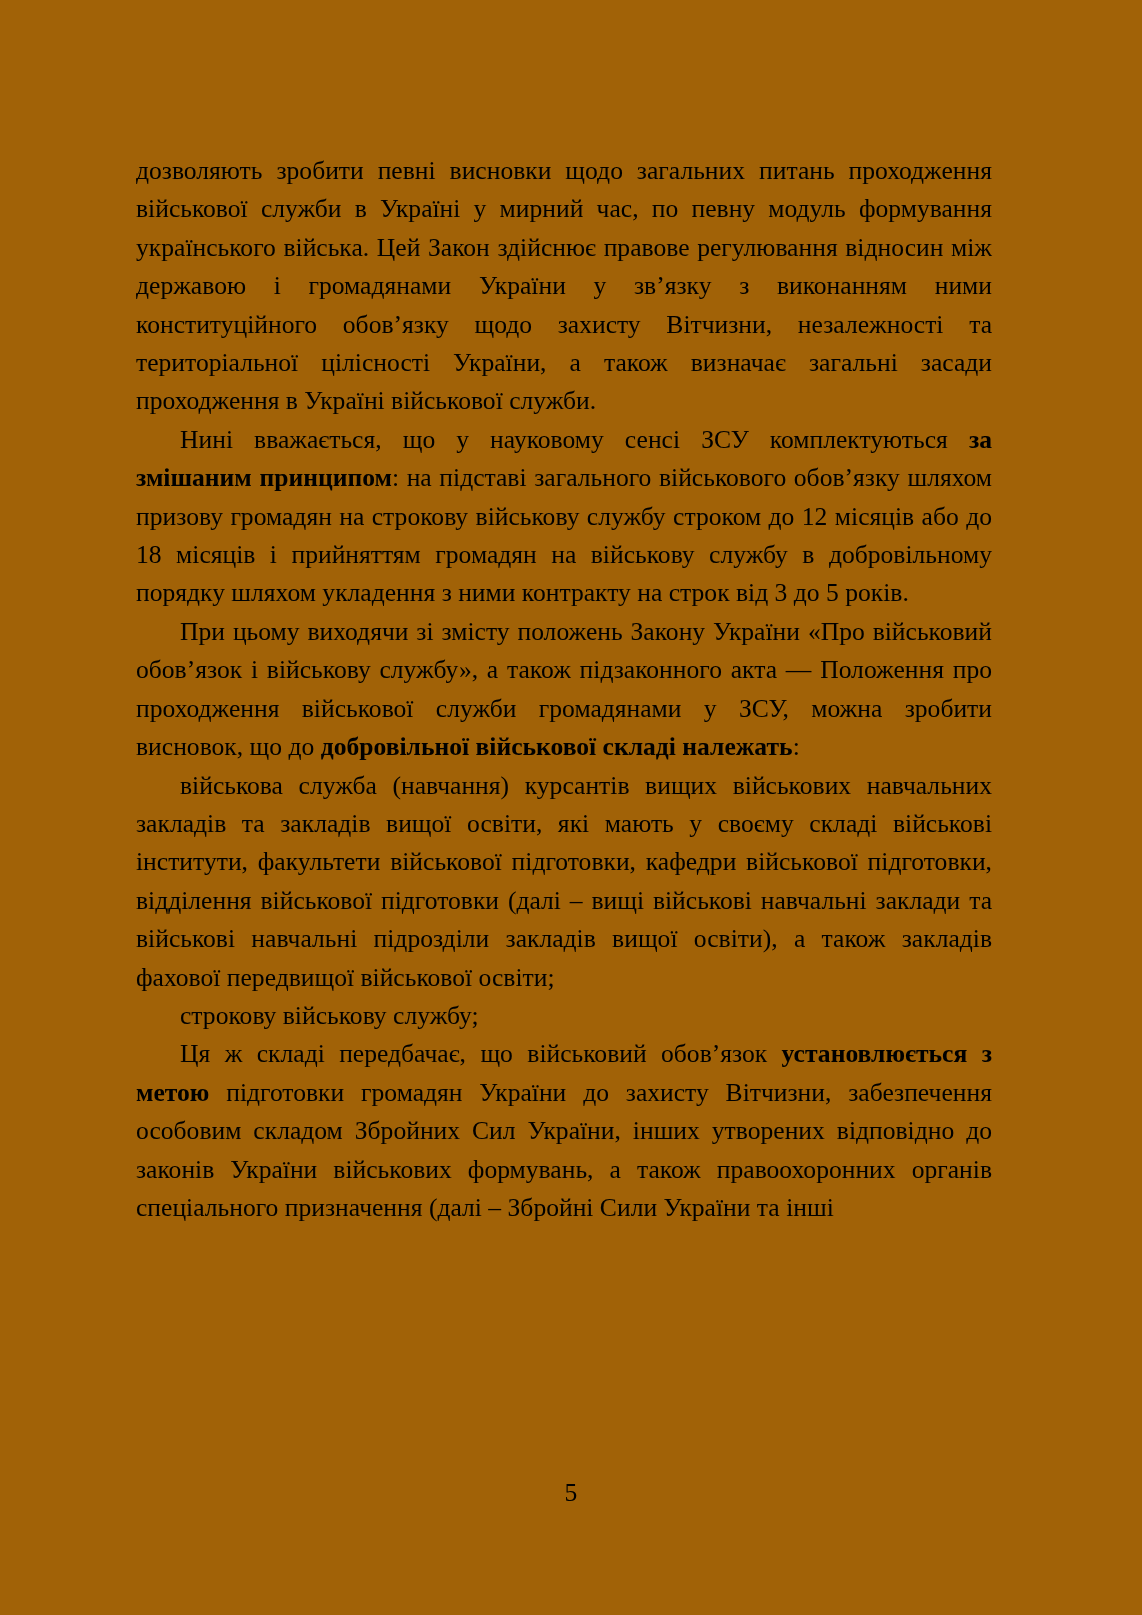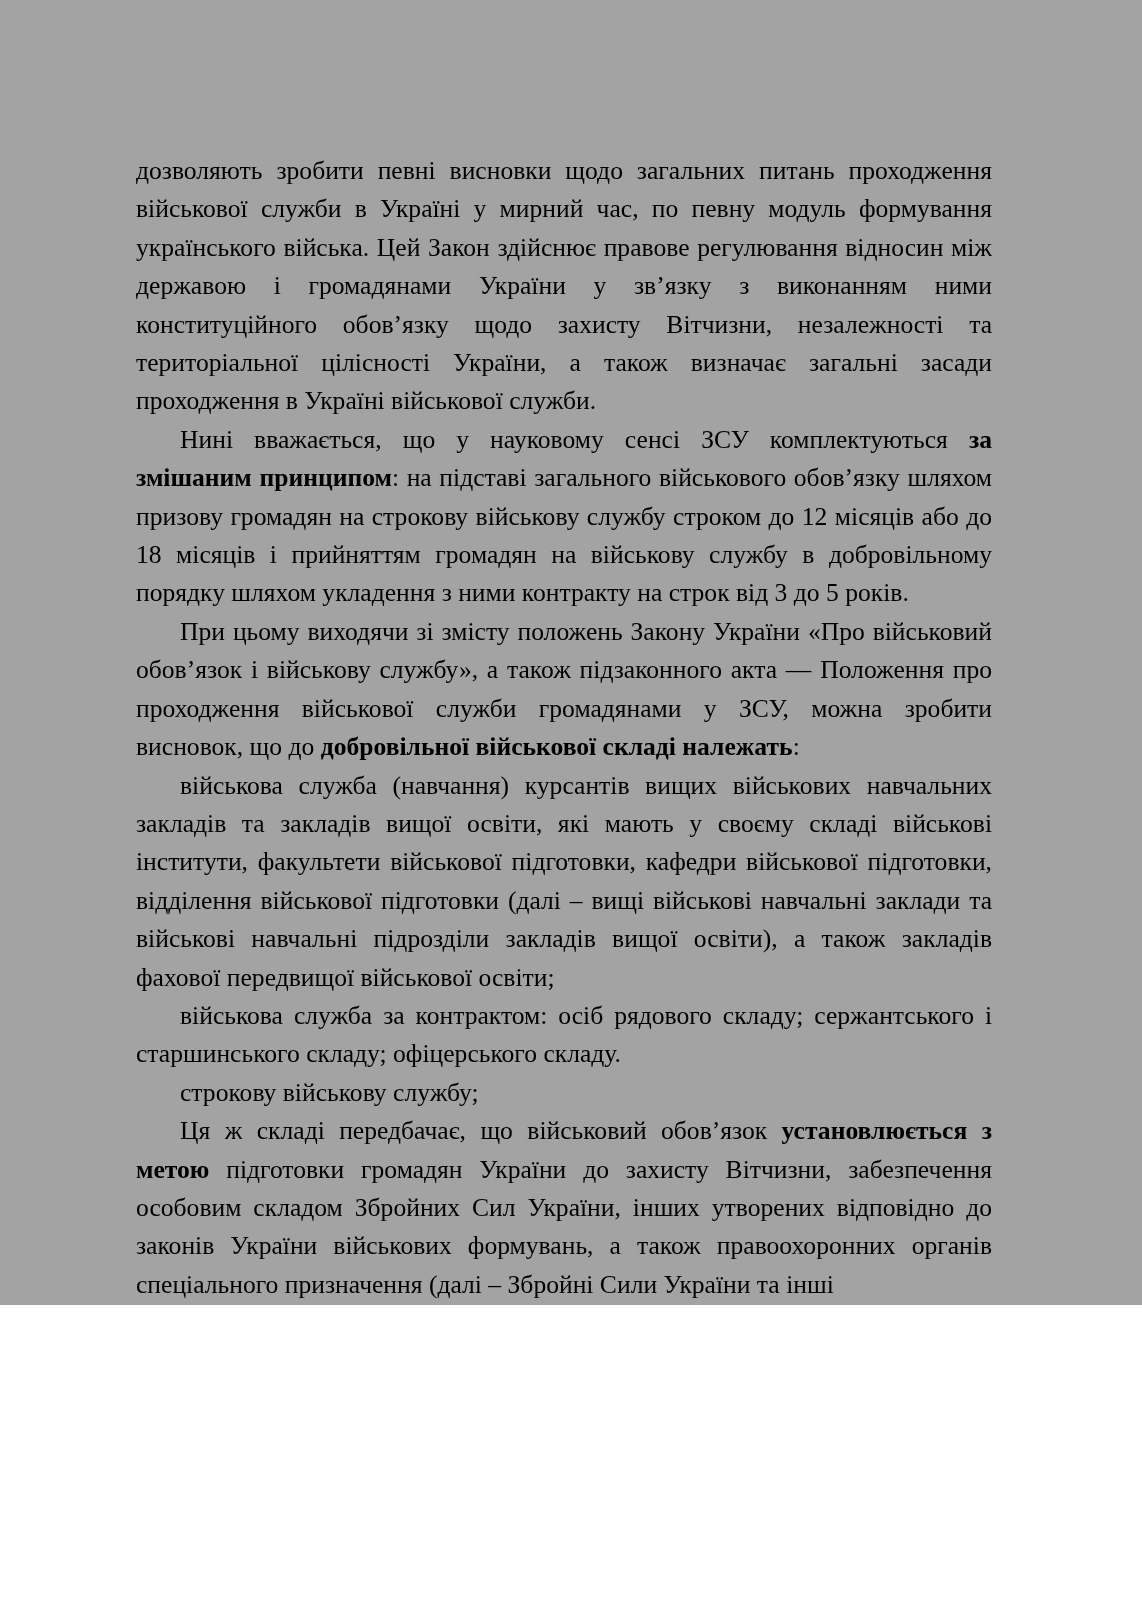--- a/index.html
+++ b/index.html
@@ -8,23 +8,23 @@
     padding: 0;
     background: #ffffff;
   }
   body {
     font-family: "Liberation Serif", "DejaVu Serif", serif;
     color: #000000;
   }
   .page {
     position: relative;
     width: 1142px;
-    height: 1305px;
+    height: 1615px;
     margin: 0 auto;
-    background: #a3a3a3;
+    background: #a16207;
     box-sizing: border-box;
     overflow: hidden;
   }
   .text-column {
     position: absolute;
     left: 136px;
     top: 152px;
     width: 856px;
   }
   p.para {
@@ -61,20 +61,19 @@
 <body>
 
 <div class="page">
 
   <div class="text-column">
 
   <p class="para no-indent"><span>дозволяють зробити певні висновки щодо загальних питань проходження військової служби в Україні у мирний час, по певну модуль формування українського війська. Цей Закон здійснює правове регулювання відносин між державою і громадянами України у зв’язку з виконанням ними конституційного обов’язку щодо захисту Вітчизни, незалежності та територіальної цілісності України, а також визначає загальні засади проходження в Україні військової служби.</span></p>
       <p class="para"><span>Нині вважається, що у науковому сенсі ЗСУ комплектуються </span><b>за змішаним принципом</b><span>: на підставі загального військового обов’язку шляхом призову громадян на строкову військову службу строком до 12 місяців або до 18 місяців і прийняттям громадян на військову службу в добровільному порядку шляхом укладення з ними контракту на строк від 3 до 5 років.</span></p>
       <p class="para"><span>При цьому виходячи зі змісту положень Закону України «Про військовий обов’язок і військову службу», а також підзаконного акта — Положення про проходження військової служби громадянами у ЗСУ, можна зробити висновок, що до </span><b>добровільної військової складі належать</b><span>:</span></p>
       <p class="para"><span>військова служба (навчання) курсантів вищих військових навчальних закладів та закладів вищої освіти, які мають у своєму складі військові інститути, факультети військової підготовки, кафедри військової підготовки, відділення військової підготовки (далі – вищі військові навчальні заклади та військові навчальні підрозділи закладів вищої освіти), а також закладів фахової передвищої військової освіти;</span></p>
-      <p class="para"><span>військова служба за контрактом: осіб рядового складу; сержантського і старшинського складу; офіцерського складу.</span></p>
       <p class="para"><span>строкову військову службу;</span></p>
       <p class="para"><span>Ця ж складі передбачає, що військовий обов’язок </span><b>установлюється з метою</b><span> підготовки громадян України до захисту Вітчизни, забезпечення особовим складом Збройних Сил України, інших утворених відповідно до законів України військових формувань, а також правоохоронних органів спеціального призначення (далі – Збройні Сили України та інші</span></p>
     </div>
 
   <div class="page-number">5</div>
 
 </div>
 
 </body></html>

